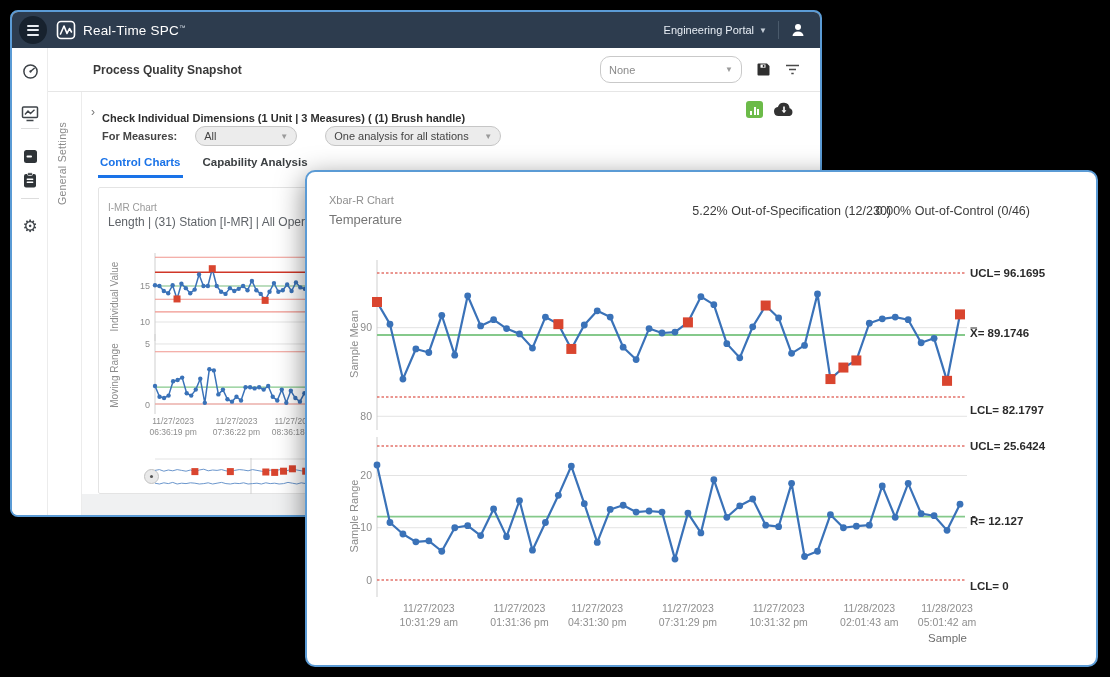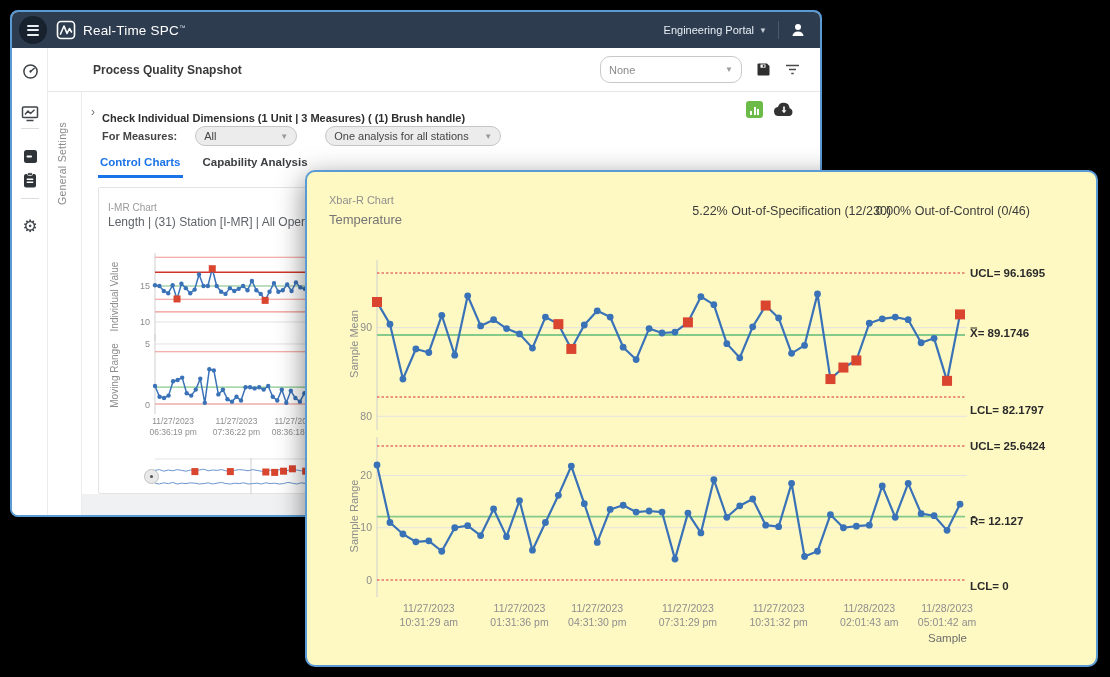--- a/index.html
+++ b/index.html
@@ -74,21 +74,21 @@
   #svg-nav  { position:absolute; left:54px; top:268px; }
   .nav-handle { position:absolute; left:45px; top:281px; width:15px; height:15px; border-radius:50%;
     background:#e9e9e9; border:1px solid #c2c2c2; display:flex; align-items:center; justify-content:center; cursor:grab; }
   .nav-handle b { width:3px; height:3px; border-radius:50%; background:#555; }
   .xlabels { position:absolute; height:30px; }
   .xtick { position:absolute; top:0; transform:translateX(-50%); text-align:center; color:#8e8e8e; white-space:nowrap; }
   #xt-imr { left:34px; top:228px; font-size:8.5px; line-height:1.3; }
   .below-card { position:absolute; left:0; right:0; top:402px; bottom:0; background:#f0f1f2; }
 
   
-  .overlay-window { position:absolute; left:305px; top:170px; width:793px; height:497px; background:#fef9c3;
+  .overlay-window { position:absolute; left:305px; top:170px; width:793px; height:497px; background:#ffffff;
     border:2px solid #5b9bd5; border-radius:10px; box-shadow:0 8px 28px rgba(0,0,0,.5); z-index:10; }
   .ov-type { position:absolute; left:22px; top:22px; font-size:11px; color:#8f8f8f; }
   .ov-title { position:absolute; left:22px; top:40px; font-size:13px; color:#757575; }
   .ov-stat { position:absolute; top:32px; font-size:12.5px; color:#3c3c3c; }
   .ov-spec { right:205px; }
   .ov-ctrl { right:66px; }
   #svg-mean { position:absolute; left:40px; top:88px; }
   #svg-range { position:absolute; left:40px; top:265px; }
   .yl-mean { left:-13px; top:166px; width:120px; font-size:11px; color:#8c8c8c; }
   .yl-range { left:-13px; top:338px; width:120px; font-size:11px; color:#8c8c8c; }

